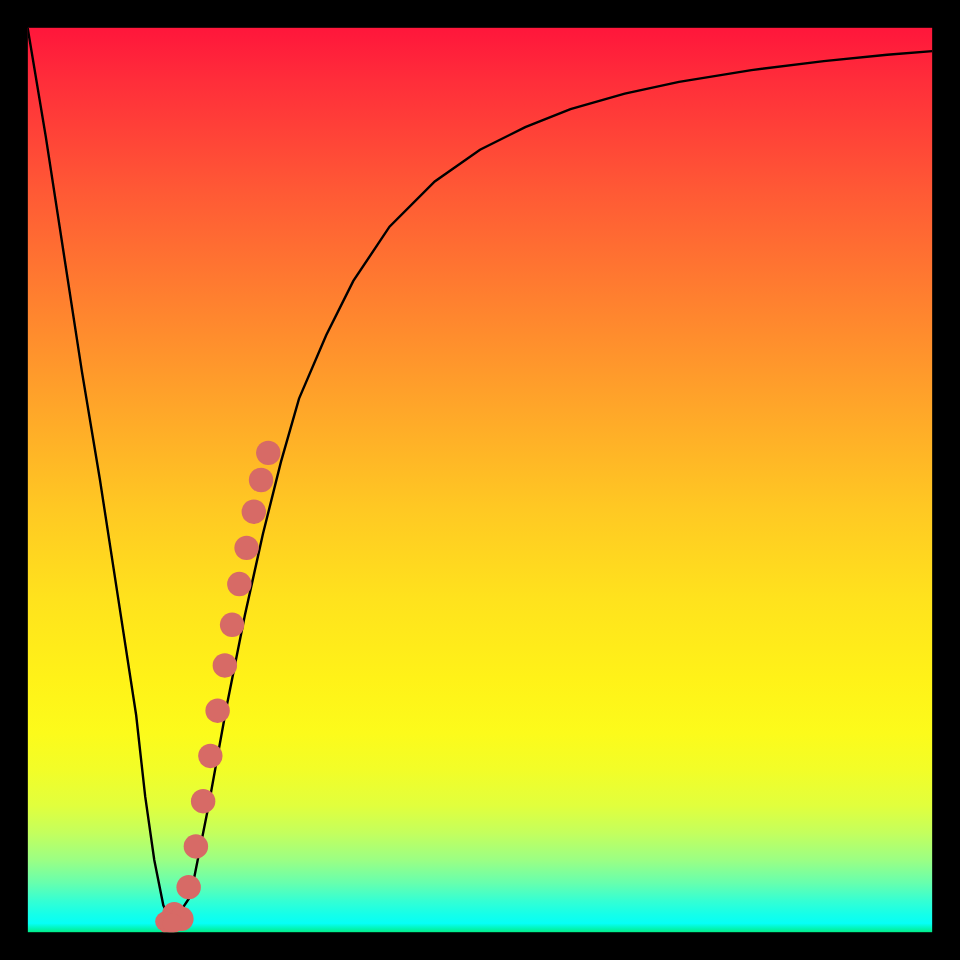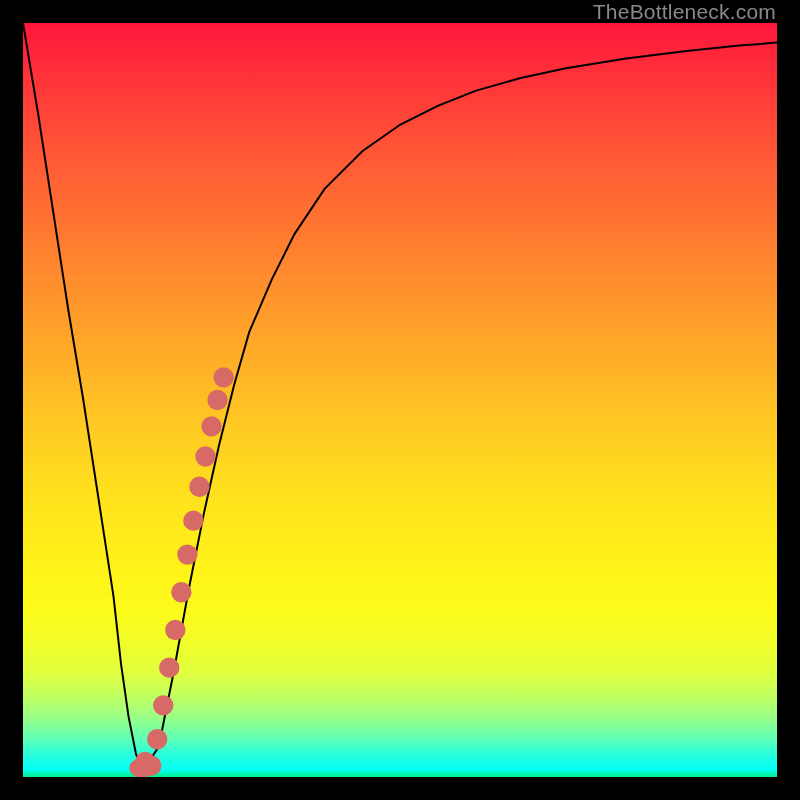--- a/index.html
+++ b/index.html
@@ -61,21 +61,20 @@
     font-size: 21px;
     font-weight: 400;
     letter-spacing: 0.2px;
   }
 </style>
 </head>
 <body>
 
 <div class="frame">
 
-  <div class="watermark">TheBottleneck.com</div>
 
   <div class="plot">
     <div class="gradient"></div>
     <svg class="curve" viewBox="0 0 100 100" preserveAspectRatio="none">
       <path id="curve-path" d="M0.000 0.000 L2.000 12.000 L4.000 25.000 L6.000 38.000 L8.000 50.000 L10.000 63.000 L12.000 76.000 L13.000 85.000 L14.000 92.000 L15.000 97.000 L16.000 99.000 L18.000 96.000 L20.000 86.000 L22.000 75.000 L24.000 65.000 L26.000 56.000 L28.000 48.000 L30.000 41.000 L33.000 34.000 L36.000 28.000 L40.000 22.000 L45.000 17.000 L50.000 13.500 L55.000 11.000 L60.000 9.000 L66.000 7.300 L72.000 6.000 L80.000 4.700 L88.000 3.700 L95.000 3.000 L100.000 2.600" fill="none" stroke="#000000" stroke-width="0.3" vector-effect="non-scaling-stroke" style="stroke-width: 2px;"></path>
       <g id="highlight-group">
           <circle cx="16.200" cy="98.000" r="1.35" fill="#d76a66"></circle>
           <circle cx="17.000" cy="98.500" r="1.35" fill="#d76a66"></circle>
           <circle cx="17.800" cy="95.000" r="1.35" fill="#d76a66"></circle>
           <circle cx="18.600" cy="90.500" r="1.35" fill="#d76a66"></circle>

